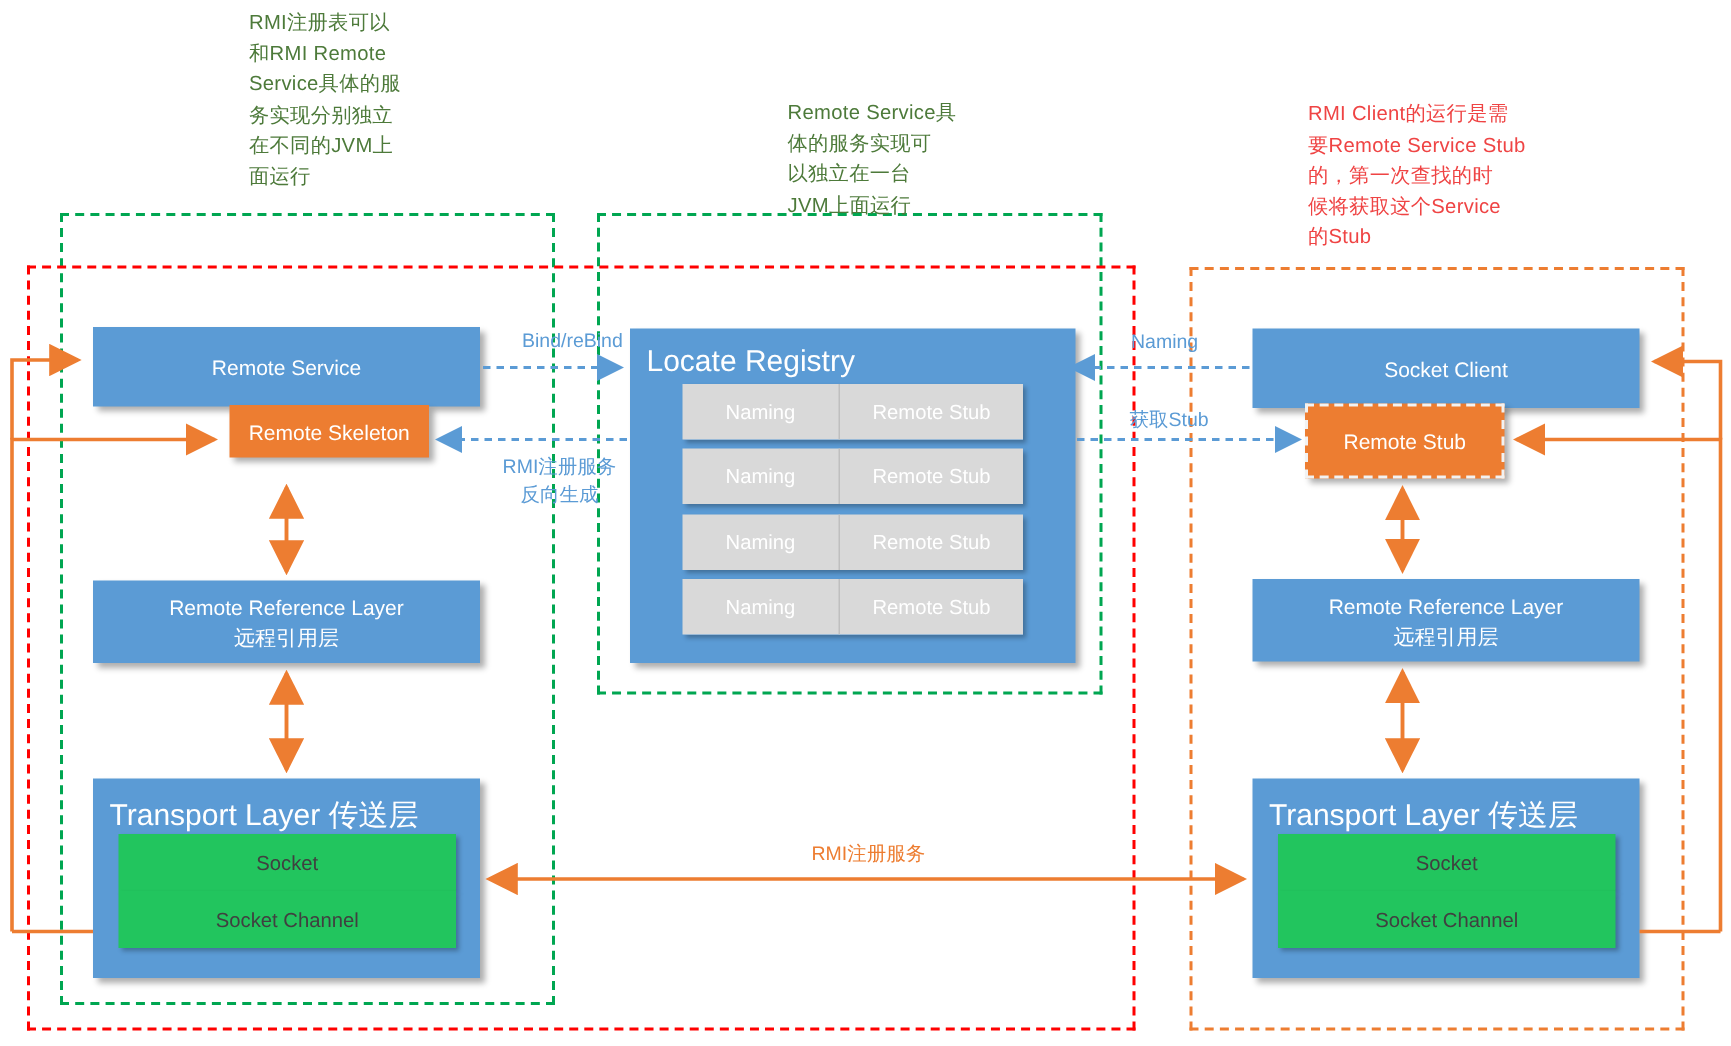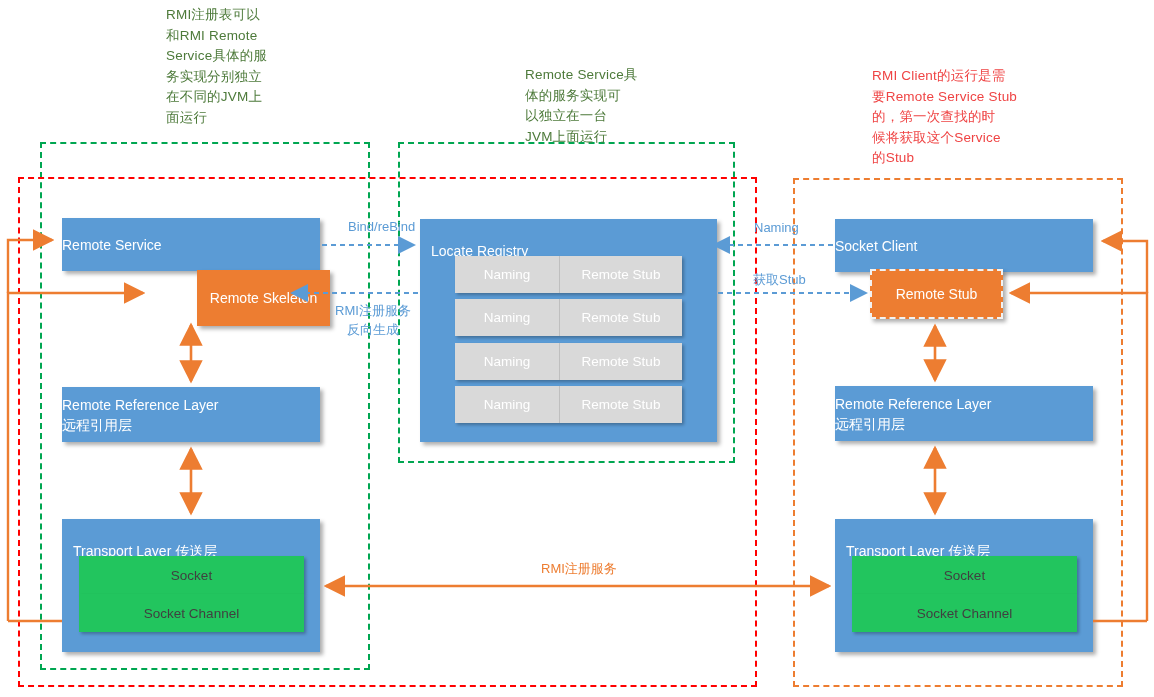--- a/index.html
+++ b/index.html
@@ -36,26 +36,27 @@
   .bluebox{
     position:absolute;
     box-sizing:border-box;
     background:#5b9bd5;
     box-shadow:3px 3px 4px rgba(0,0,0,.32);
     color:#ffffff;
   }
   .bluebox .ttl-center{
     position:absolute;left:0;right:0;top:50%;
     transform:translateY(-50%);
+    text-align:center;
     font-size:14px;
     line-height:20px;
   }
   .bluebox .ttl-tl{
-    position:absolute;left:11px;top:24px;
-    font-size:14px;
+    position:absolute;left:11px;top:11px;
+    font-size:20px;
   }
   .two-line{line-height:21px;}
 
   
   .orangebox{
     position:absolute;
     box-sizing:border-box;
     background:#ed7d31;
     box-shadow:3px 3px 4px rgba(0,0,0,.32);
     color:#ffffff;
@@ -125,21 +126,21 @@
   <div class="note note-orange" style="left:872px;top:66px;width:215px;">RMI Client的运行是需
 要Remote Service Stub
 的，第一次查找的时
 候将获取这个Service
 的Stub</div>
 
   <div class="bluebox" style="left:62px;top:218px;width:258px;height:53px;">
     <div class="ttl-center">Remote Service</div>
   </div>
 
-  <div class="orangebox" style="left:153px;top:270px;width:133px;height:56px;margin-left:44px;">Remote Skeleton</div>
+  <div class="orangebox" style="left:153px;top:270px;width:133px;height:35px;">Remote Skeleton</div>
 
   <div class="bluebox" style="left:62px;top:387px;width:258px;height:55px;">
     <div class="ttl-center two-line">
       <span>Remote Reference Layer</span><br>
       <span>远程引用层</span>
     </div>
   </div>
 
   <div class="bluebox" style="left:62px;top:519px;width:258px;height:133px;">
     <div class="ttl-tl">Transport Layer 传送层</div>

